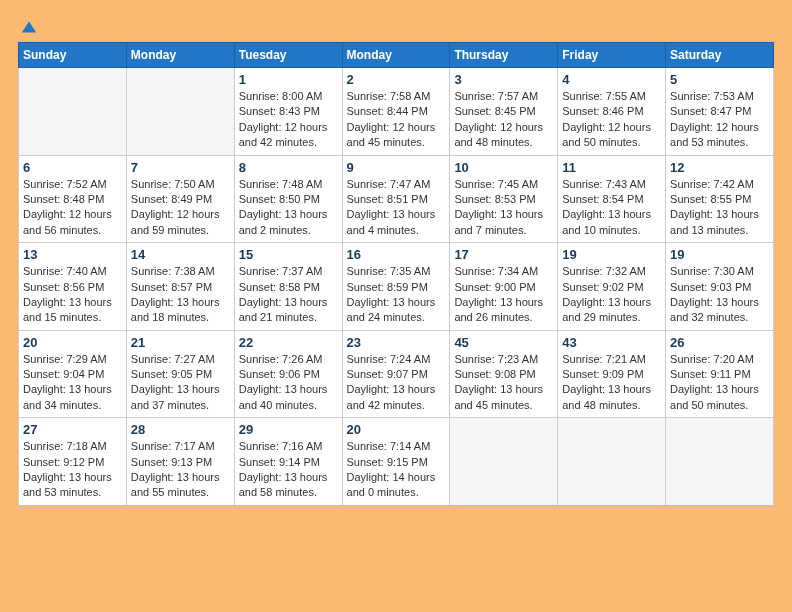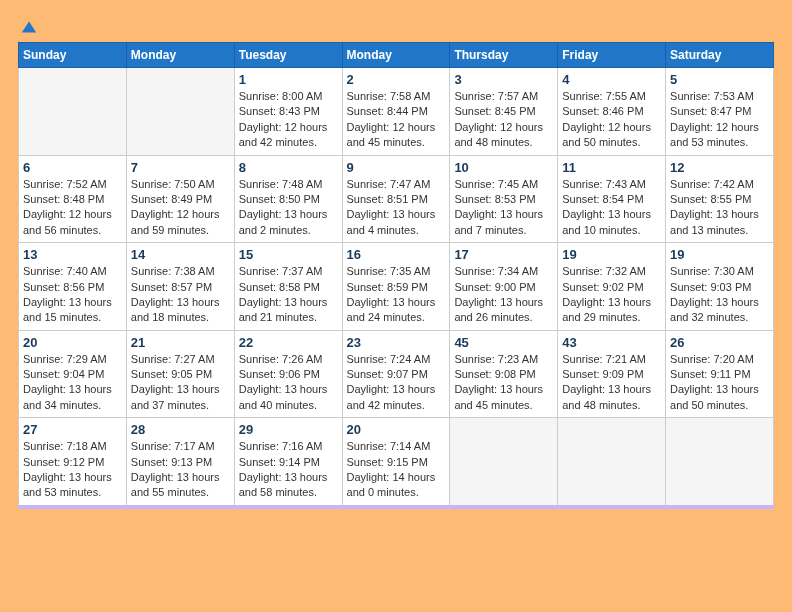--- a/index.html
+++ b/index.html
@@ -88,21 +88,21 @@
       color: #1a3a5c;
       display: block;
       margin-bottom: 2px;
     }
     .day-info {
       font-size: 11px;
       color: #333;
       line-height: 1.4;
     }
     .last-row td {
-      border-bottom: 4px solid #c4b5fd;
+      border-bottom: 1px solid #c4b5fd;
       margin-top: 26px;
     }
   </style>
 </head>
 <body>
 
 <div class="page">
   <div class="header">
     <div class="logo">
       <div class="logo-text">

